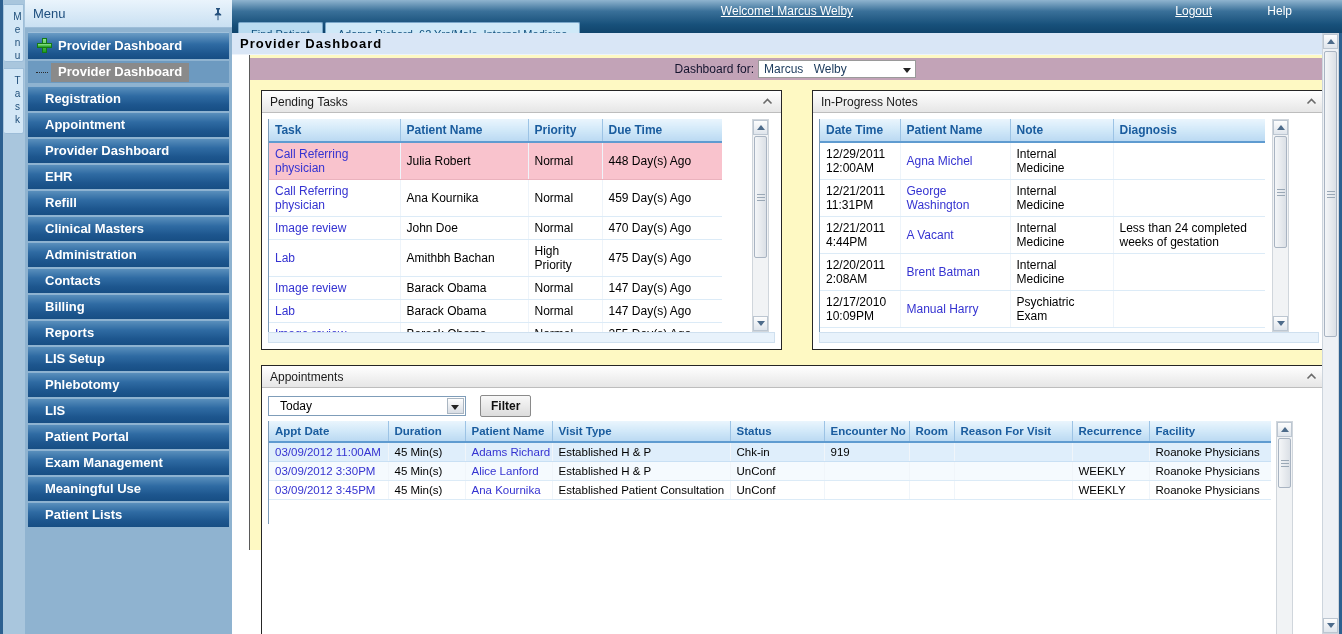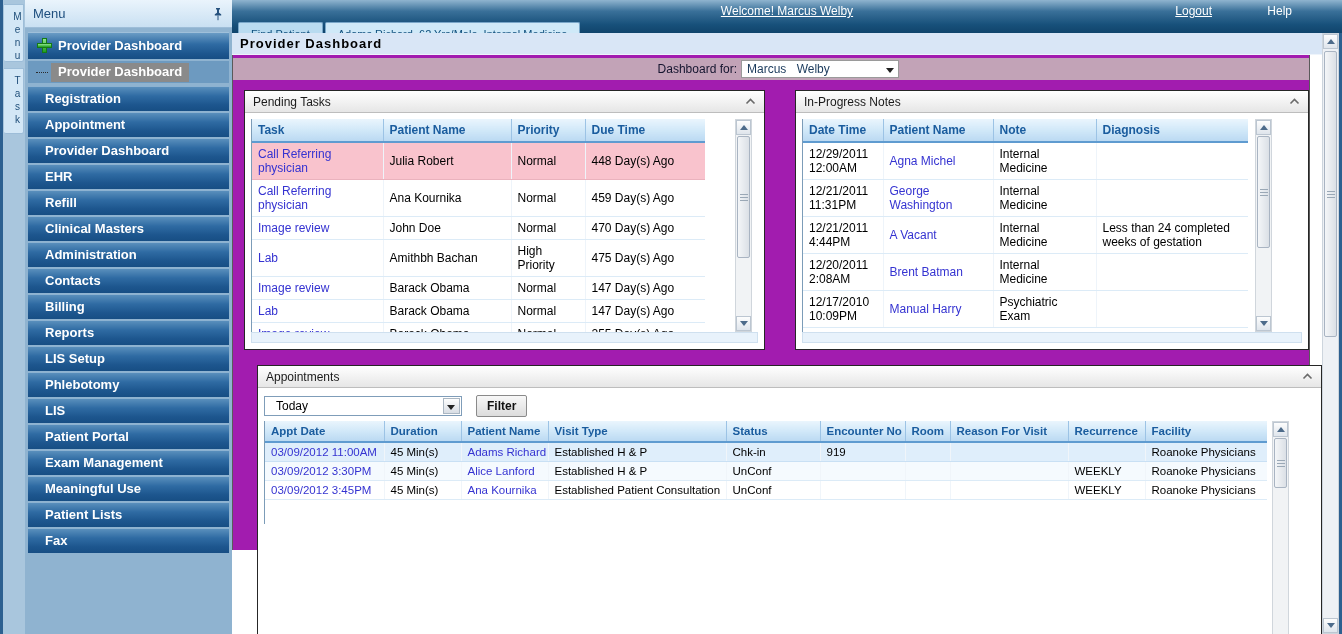--- a/index.html
+++ b/index.html
@@ -78,22 +78,22 @@
   }
   .ptab.active { background:#cfe9f8; }
 
   #titlebar {
     position:absolute; left:0; top:33px; width:1090px; height:22px;
     background:#d9e6f6; border-bottom:1px solid #eef4fb;
     color:#000; font-weight:bold; font-size:13px; letter-spacing:1px;
     line-height:22px; padding-left:8px;
   }
   #content {
-    position:absolute; left:0; top:55px; width:1078px; height:495px;
-    background:#a21caf; border-left:1px solid #5a5a5a; border-right:1px solid #5a5a5a;
+    position:absolute; left:17px; top:55px; width:1078px; height:495px;
+    background:#fef9c3; border-left:1px solid #5a5a5a; border-right:1px solid #5a5a5a;
   }
   #pinkbar {
     position:absolute; left:0; top:3px; right:0; height:22px; background:#c2a3b7;
     display:flex; align-items:center;
   }
   #pinkbar-label { position:absolute; right:572px; color:#14142e; font-size:12px; }
   #dashboard-for-select {
     position:absolute; left:508px; top:2px; width:158px; height:18px; background:#fff;
     border:1px solid #9a9a9a; font-size:12px; color:#1a3a5c; padding:1px 16px 0 5px;
     word-spacing:7px; cursor:pointer; white-space:nowrap; overflow:hidden;
@@ -221,21 +221,20 @@
         <div class="nav-item">Contacts</div>
         <div class="nav-item">Billing</div>
         <div class="nav-item">Reports</div>
         <div class="nav-item">LIS Setup</div>
         <div class="nav-item">Phlebotomy</div>
         <div class="nav-item">LIS</div>
         <div class="nav-item">Patient Portal</div>
         <div class="nav-item">Exam Management</div>
         <div class="nav-item">Meaningful Use</div>
         <div class="nav-item">Patient Lists</div>
-        <div class="nav-item">Fax</div>
       </div>
   </div>
 </div>
 
 <div id="main">
   <div id="topbar">
     <div id="welcome">Welcome! Marcus Welby</div>
     <div id="logout">Logout</div>
     <div id="help">Help</div>
     <div id="tabstrip">
@@ -410,21 +409,21 @@
               <span class="sb-grip"></span>
             </div>
           <div class="sb-btn down">
               <span class="tri-down"></span>
             </div>
         </div>
         <div class="panel-footer"></div>
       </div>
     </div>
 
-    <div class="panel" id="appts-panel" style="left:11px; top:310px; width:1065px; height:269px; border-bottom:none;margin-left:13px;">
+    <div class="panel" id="appts-panel" style="left:11px; top:310px; width:1065px; height:269px; border-bottom:none;">
       <div class="panel-header">
         <span class="ph-title">Appointments</span>
         <span class="collapse-btn chev">
           <svg width="11" height="7" viewBox="0 0 11 7">
               <path d="M1.5 5.5 L5.5 1.5 L9.5 5.5" stroke="#6a6a6a" stroke-width="1.6" fill="none"></path>
             </svg>
         </span>
       </div>
       <div class="panel-body">
         <div id="appt-controls">

